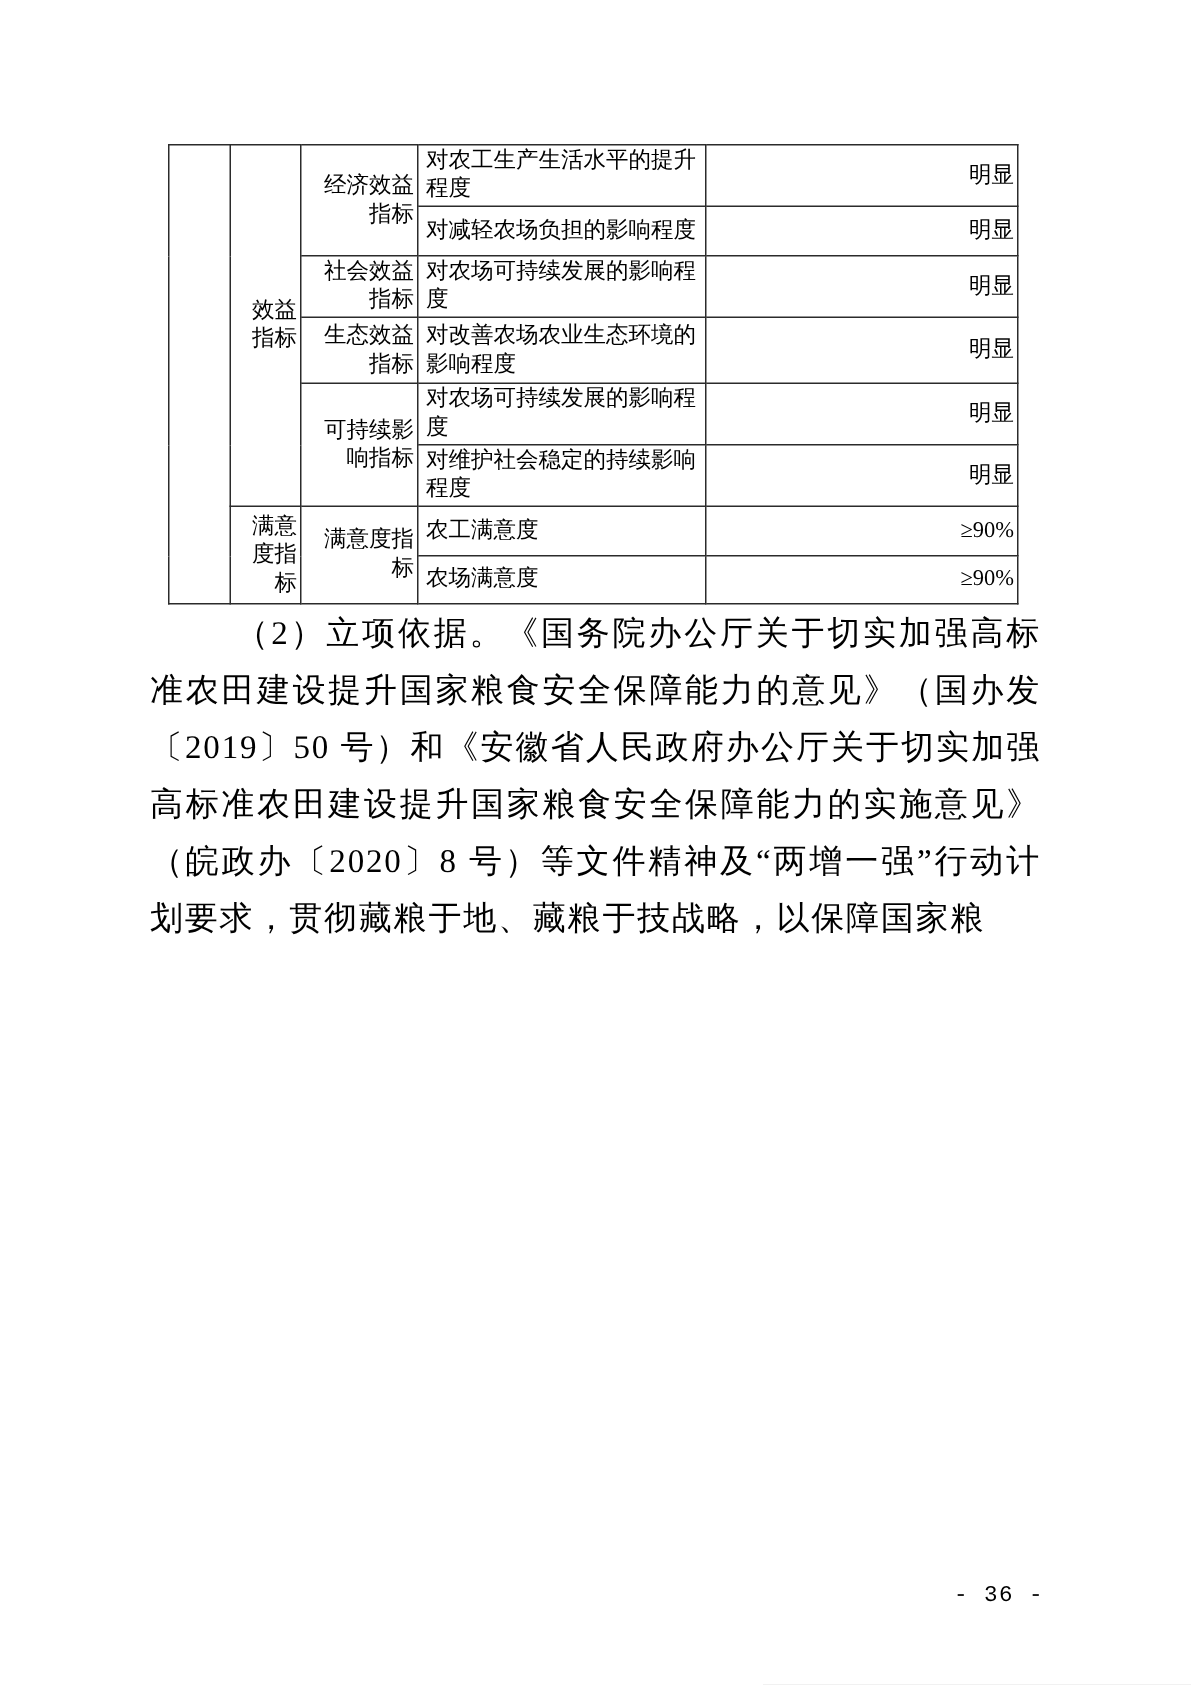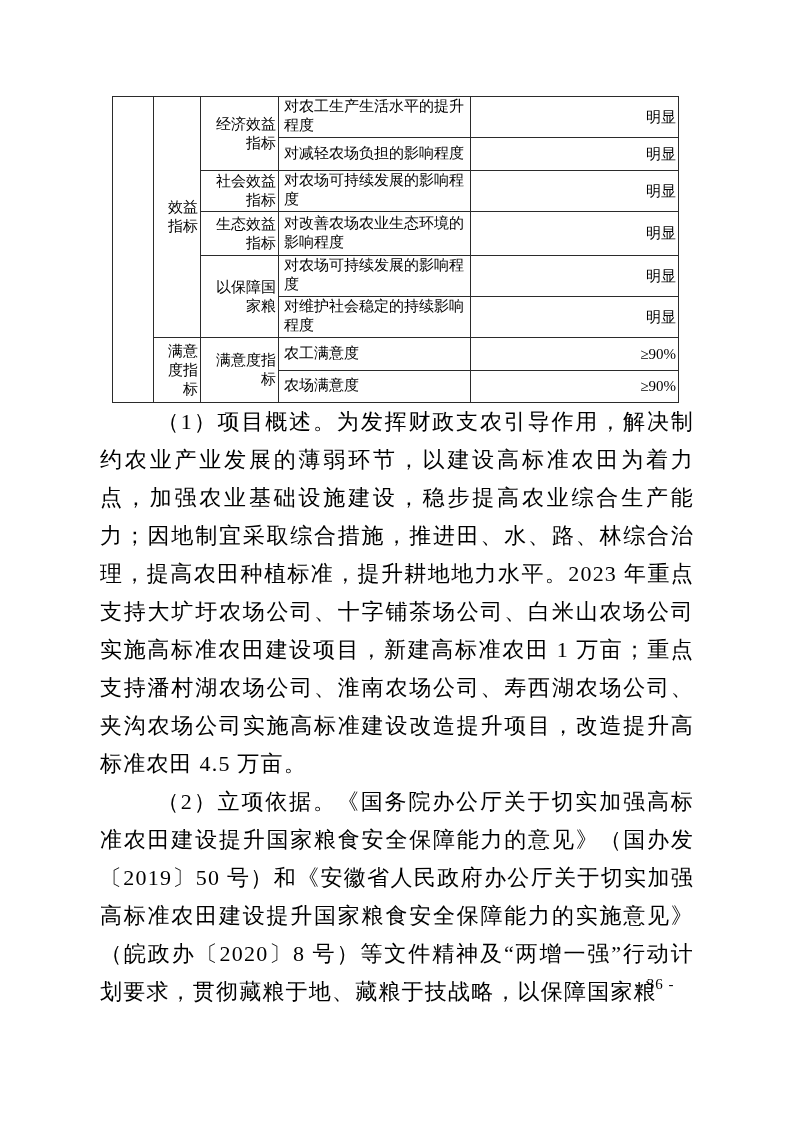--- a/index.html
+++ b/index.html
@@ -30,21 +30,20 @@
     border: 1px solid #2b2b2b;
     vertical-align: middle;
     text-align: right;
     line-height: 19px;
     padding: 1px 2px;
     overflow: hidden;
   }
   table.indicator td.c4 {
     text-align: left;
     padding-left: 5px;
-    font-family: Liberation Mono, monospace;
   }
   tr.r1 { height: 37px; }
   tr.r2 { height: 33px; }
   tr.r3 { height: 39px; }
   tr.r4 { height: 44px; padding-left: 32px; }
   tr.r5 { height: 37px; }
   tr.r6 { height: 36px; margin-top: 27px; }
   tr.r7 { height: 33px; }
   tr.r8 { height: 32px; }
   .heading {
@@ -60,23 +59,24 @@
     line-height: 38px;
     margin: 0;
     text-indent: 57px;
     text-align: justify;
     text-justify: inter-character;
     letter-spacing: 1.2px;
   }
   .page-number {
     position: absolute;
     left: 636px;
-    top: 976px;
+    top: 1055px;
     font-size: 15px;
     letter-spacing: 1px;
+    font-family: Liberation Mono, monospace;
   }
 </style>
 </head>
 <body>
 
 <div class="page">
   <div class="content">
 
     <table class="indicator">
       <colgroup>
@@ -102,21 +102,21 @@
           <td class="c3">社会效益指标</td>
           <td class="c4">对农场可持续发展的影响程度</td>
           <td class="c5">明显</td>
         </tr>
         <tr class="r4">
           <td class="c3">生态效益指标</td>
           <td class="c4">对改善农场农业生态环境的影响程度</td>
           <td class="c5">明显</td>
         </tr>
         <tr class="r5">
-          <td class="c3" rowspan="2">以保障国家粮</td>
+          <td class="c3" rowspan="2">可持续影响指标</td>
           <td class="c4">对农场可持续发展的影响程度</td>
           <td class="c5">明显</td>
         </tr>
         <tr class="r6">
           <td class="c4">对维护社会稳定的持续影响程度</td>
           <td class="c5">明显</td>
         </tr>
         <tr class="r7">
           <td class="c2" rowspan="2">满意度指标</td>
           <td class="c3" rowspan="2">满意度指标</td>
@@ -124,20 +124,19 @@
           <td class="c5">≥90%</td>
         </tr>
         <tr class="r8">
           <td class="c4">农场满意度</td>
           <td class="c5">≥90%</td>
         </tr>
       </tbody>
     </table>
 
 
-    <p class="body-para">（1）项目概述。为发挥财政支农引导作用，解决制约农业产业发展的薄弱环节，以建设高标准农田为着力点，加强农业基础设施建设，稳步提高农业综合生产能力；因地制宜采取综合措施，推进田、水、路、林综合治理，提高农田种植标准，提升耕地地力水平。2023 年重点支持大圹圩农场公司、十字铺茶场公司、白米山农场公司实施高标准农田建设项目，新建高标准农田 1 万亩；重点支持潘村湖农场公司、淮南农场公司、寿西湖农场公司、夹沟农场公司实施高标准建设改造提升项目，改造提升高标准农田 4.5 万亩。</p>
 
     <p class="body-para">（2）立项依据。《国务院办公厅关于切实加强高标准农田建设提升国家粮食安全保障能力的意见》（国办发〔2019〕50 号）和《安徽省人民政府办公厅关于切实加强高标准农田建设提升国家粮食安全保障能力的实施意见》（皖政办〔2020〕8 号）等文件精神及“两增一强”行动计划要求，贯彻藏粮于地、藏粮于技战略，以保障国家粮</p>
 
   </div>
 
   <div class="page-number">- 36 -</div>
 </div>
 
 </body></html>

